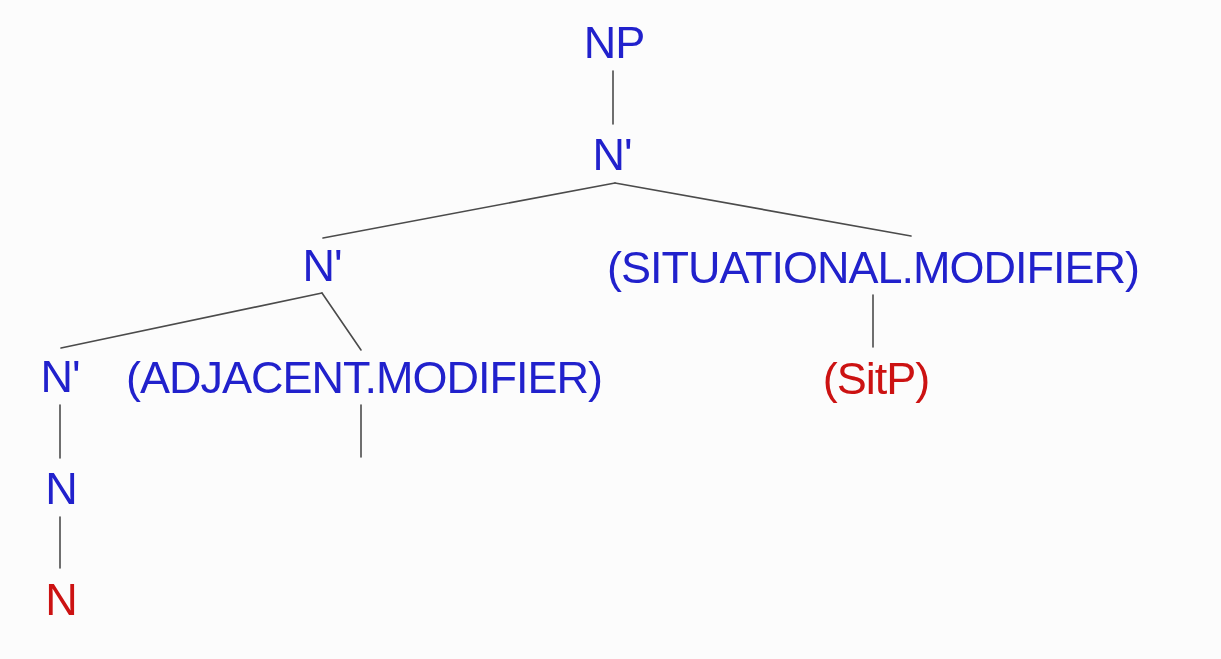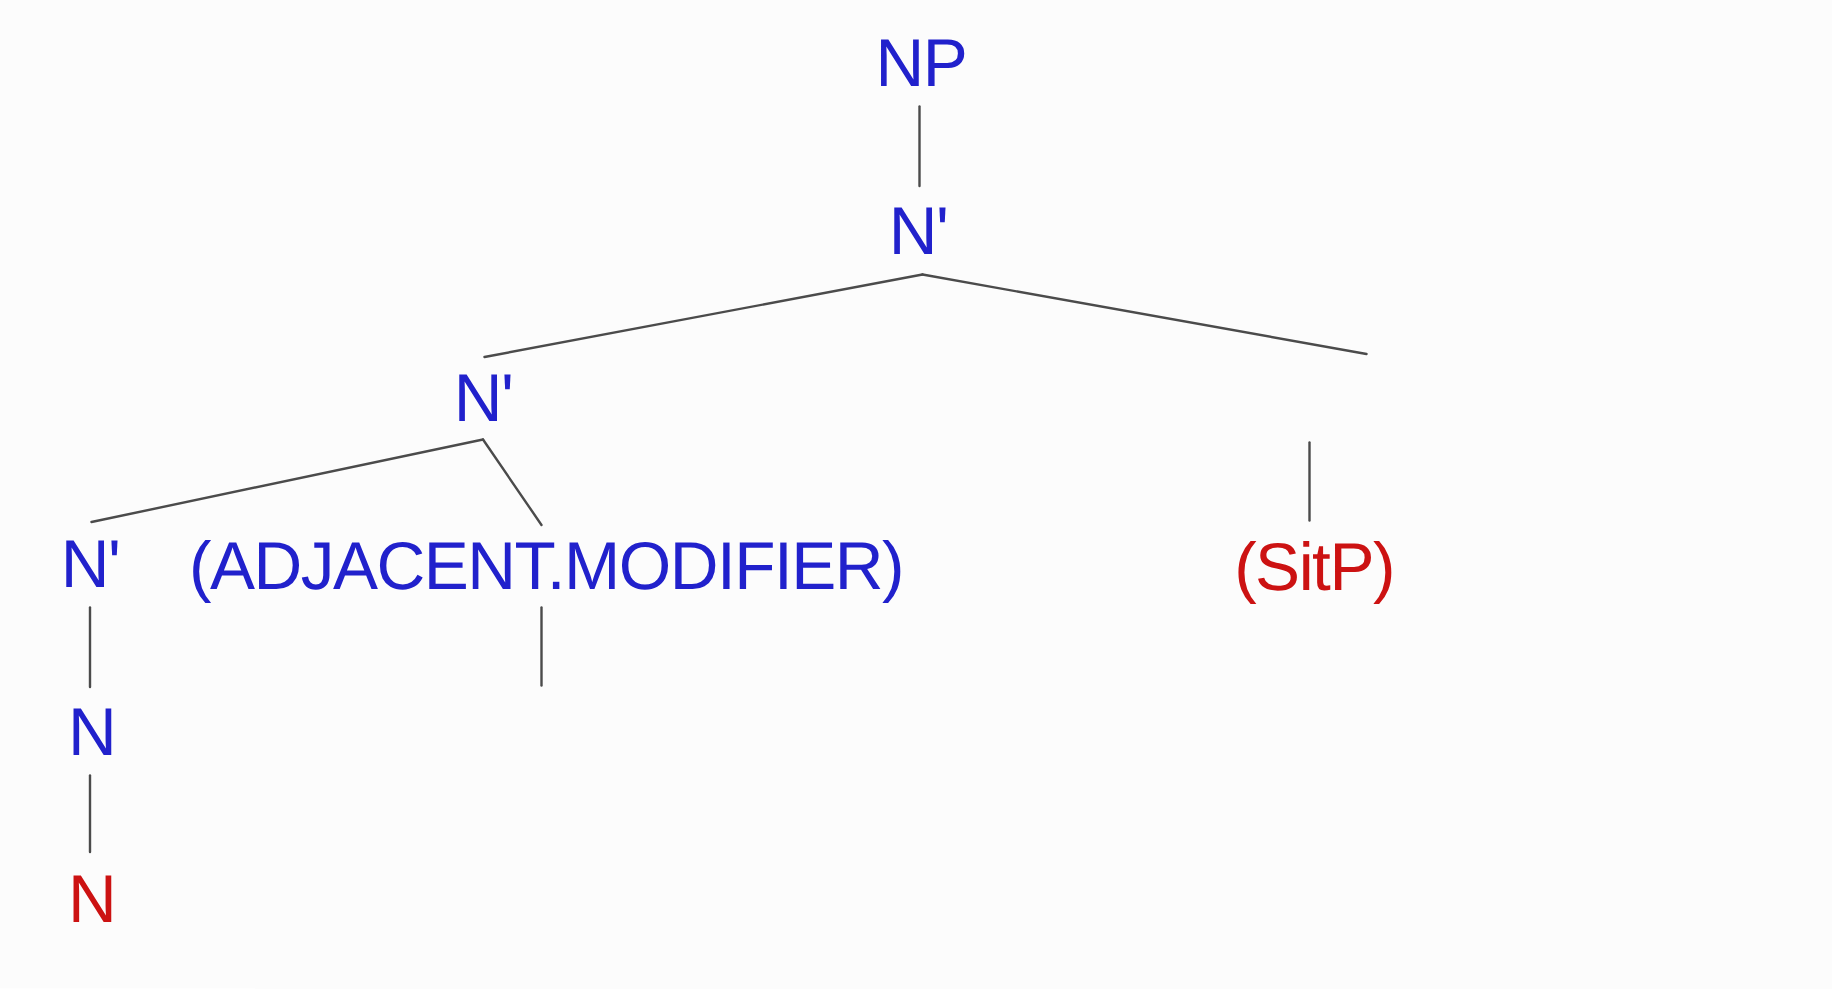--- a/index.html
+++ b/index.html
@@ -54,20 +54,21 @@
     <line x1="60" y1="405" x2="60" y2="458"></line>
     <line x1="60" y1="517" x2="60" y2="568"></line>
   </svg>
 
   <div class="node nonterminal" style="left:614px; top:42px;">NP</div>
 
   <div class="node nonterminal" style="left:612px; top:154px;">N'</div>
 
   <div class="node nonterminal" style="left:322px; top:265px;">N'</div>
 
+  <div class="node nonterminal" style="left:873px; top:267px;">(SITUATIONAL.MODIFIER)</div>
 
   <div class="node nonterminal" style="left:60px; top:376px;">N'</div>
 
   <div class="node terminal" style="left:876px; top:378px;">(SitP)</div>
 
   <div class="node nonterminal" style="left:364px; top:377px;">(ADJACENT.MODIFIER)</div>
 
   <div class="node nonterminal" style="left:61px; top:488px;">N</div>
 
 

